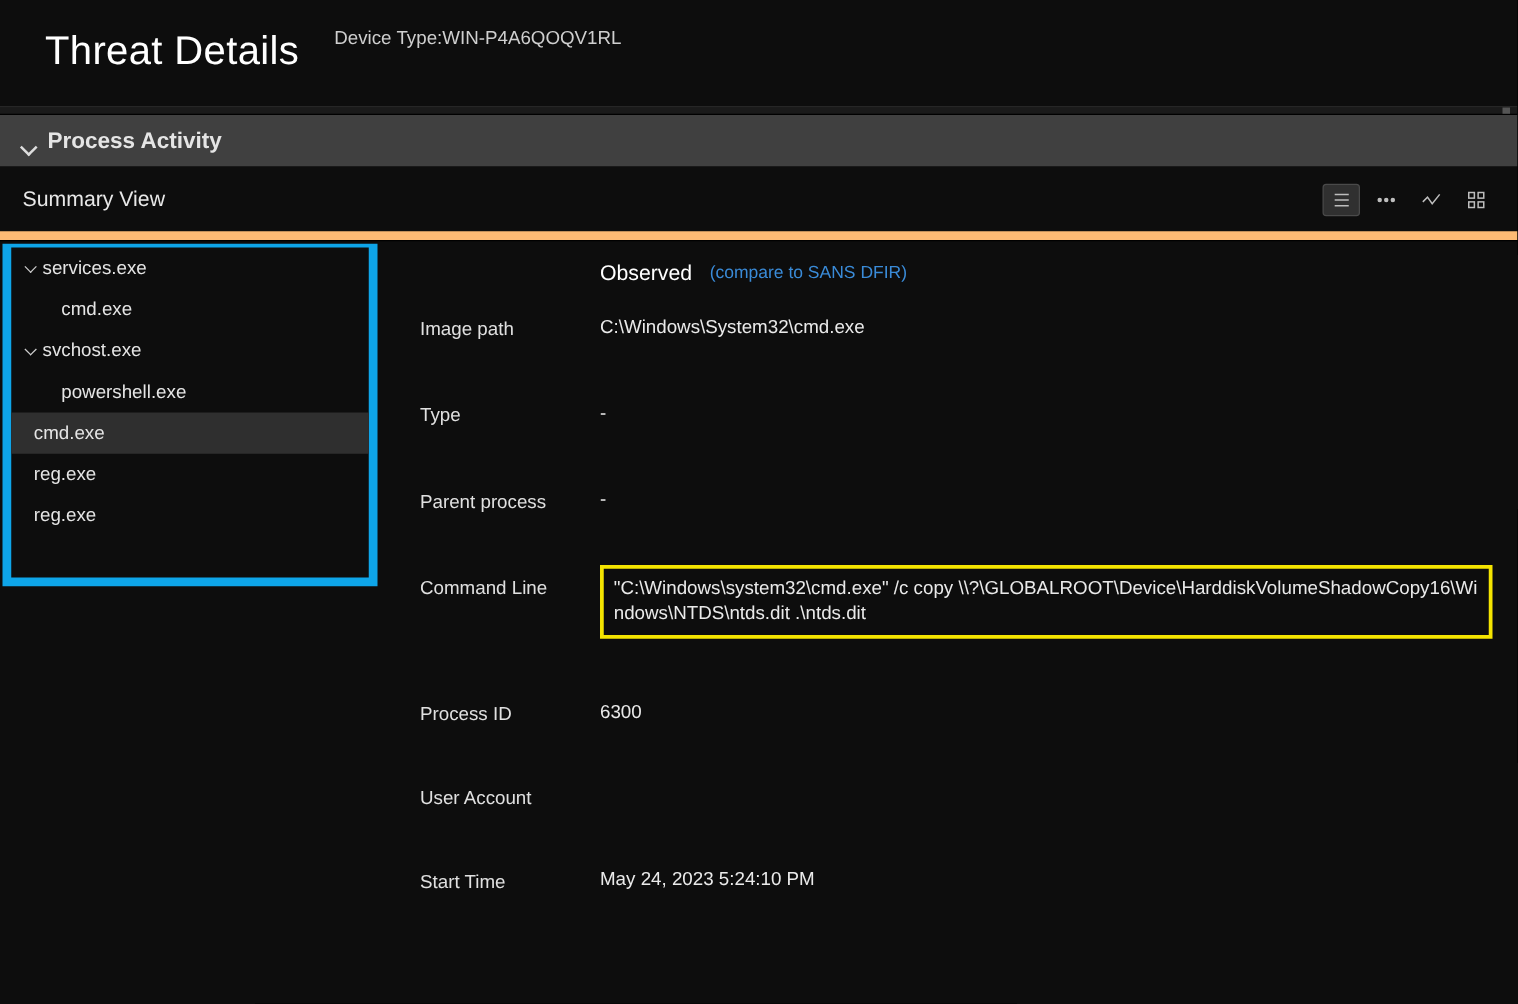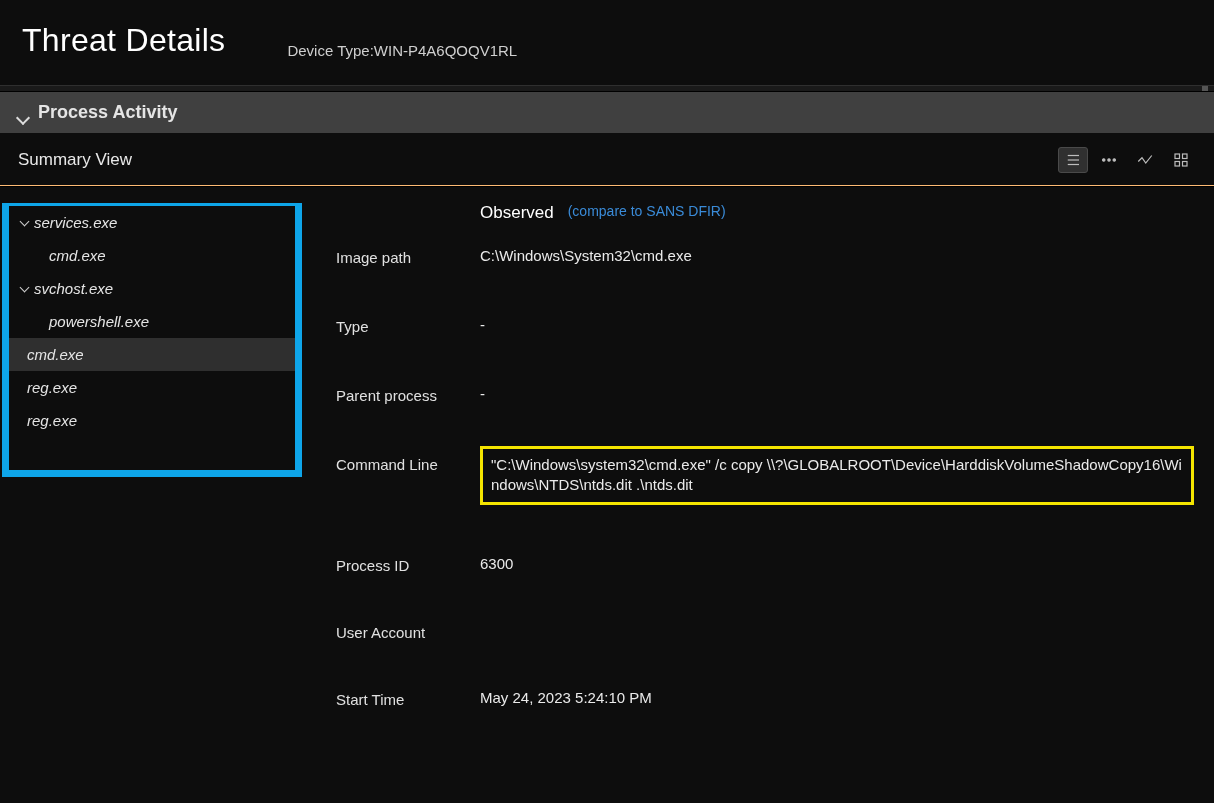--- a/index.html
+++ b/index.html
@@ -14,24 +14,23 @@
   .viewport {
     width: 1214px;
     height: 803px;
     background: #0d0d0d;
     position: relative;
   }
 
   
   .header {
     display: flex;
-    align-items: flex-end;
-    padding: 22px 22px 26px 22px;
+    align-items: flex-start;
+    padding: 22px 22px 26px 36px;
     border-bottom: 1px solid #2f2f2f;
-    gap: 34px;
   }
   .header h1 {
     font-size: 32px;
     font-weight: 400;
     color: #fff;
     margin-right: 28px;
     letter-spacing: .3px;
   }
   .header .device-label {
     font-size: 15px;
@@ -70,21 +69,21 @@
     border-top: none; border-left: none;
     transform: rotate(45deg);
     margin-top: -4px;
   }
 
   
   .toolbar {
     display: flex;
     align-items: center;
     justify-content: space-between;
-    border-bottom: 1px solid #fdba74;
+    border-bottom: 7px solid #fdba74;
     padding: 14px 18px 12px 18px;
   }
   .toolbar .title {
     font-size: 17px;
     color: #e8e8e8;
   }
   .toolbar .actions {
     display: flex;
     gap: 6px;
   }
@@ -106,25 +105,24 @@
     height: 595px; 
     border-top: 1px solid #000;
   }
 
   
   .tree-wrap {
     width: 300px;
     border: 7px solid #0ea5e9;
     border-top-width: 3px;
     margin-left: 2px;
-    margin-top: 16px;
+    margin-top: 2px;
     height: 274px;
     position: relative;
     background: #0d0d0d;
-    font-style: italic;
   }
   .tree {
     list-style: none;
     font-size: 15px;
   }
   .tree li {
     padding: 8px 0 8px 18px;
     display: flex;
     align-items: center;
     gap: 6px;

